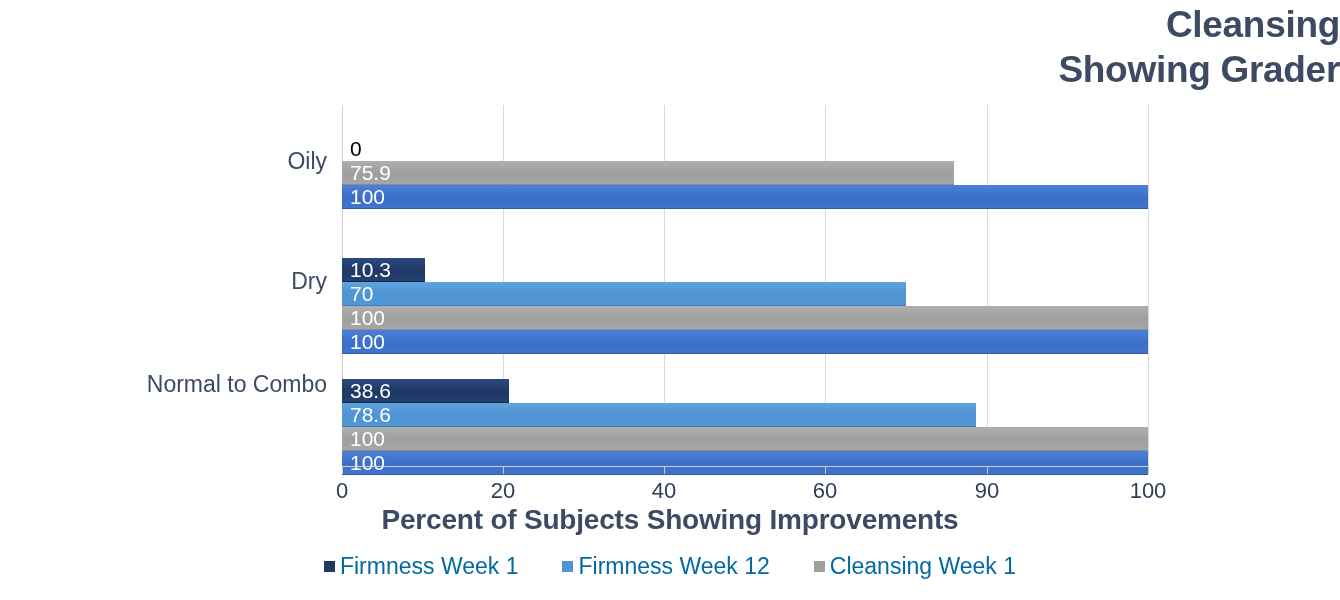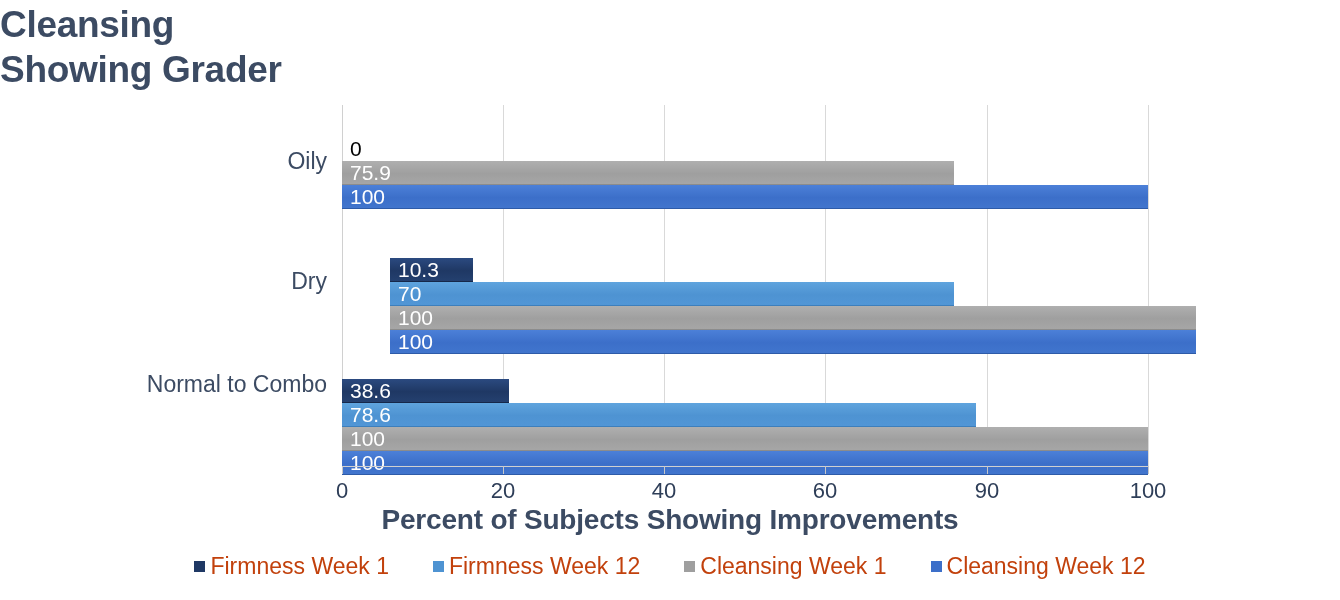--- a/index.html
+++ b/index.html
@@ -17,21 +17,21 @@
     background: #ffffff;
     overflow: hidden;
   }
 
   
   .chart-title {
     position: absolute;
     left: 0;
     top: 2px;
     width: 1340px;
-    text-align: left;
+    text-align: right;
     color: #3C4B63;
     font-weight: bold;
     font-size: 37px;
     line-height: 45px;
     letter-spacing: -0.3px;
   }
   .chart-title .t-line { display: block; }
 
   
   .plot-area {
@@ -168,21 +168,21 @@
     align-items: center;
     margin: 0 22px;
   }
   .legend-swatch {
     width: 11px;
     height: 11px;
     margin-right: 5px;
     flex: 0 0 auto;
   }
   .legend-text {
-    color: #c2410c;
+    color: #0369a1;
     font-size: 23px;
     line-height: 28px;
     white-space: nowrap;
   }
 </style>
 </head>
 <body>
 
 <div id="chart-root">
 
@@ -216,21 +216,21 @@
       <div class="bar-row">
         <div class="bar c-gray" style="width:611.8px;"></div>
         <div class="bar-label">75.9</div>
       </div>
       <div class="bar-row">
         <div class="bar c-blue" style="width:806px;"></div>
         <div class="bar-label">100</div>
       </div>
     </div>
 
-    <div class="group" style="top:153px;margin-left:48px;">
+    <div class="group" style="top:153px;">
       <div class="bar-row">
         <div class="bar c-navy" style="width:83px;"></div>
         <div class="bar-label">10.3</div>
       </div>
       <div class="bar-row">
         <div class="bar c-light" style="width:564.2px;"></div>
         <div class="bar-label">70</div>
       </div>
       <div class="bar-row">
         <div class="bar c-gray" style="width:806px;"></div>
@@ -288,19 +288,15 @@
       <span class="legend-text">Firmness Week 1</span>
     </div>
     <div class="legend-item">
       <span class="legend-swatch" style="background:#4E93D2;"></span>
       <span class="legend-text">Firmness Week 12</span>
     </div>
     <div class="legend-item">
       <span class="legend-swatch" style="background:#9F9F9F;"></span>
       <span class="legend-text">Cleansing Week 1</span>
     </div>
-    <div class="legend-item">
-      <span class="legend-swatch" style="background:#3C6FC9;"></span>
-      <span class="legend-text">Cleansing Week 12</span>
-    </div>
   </div>
 
 </div>
 
 </body></html>

